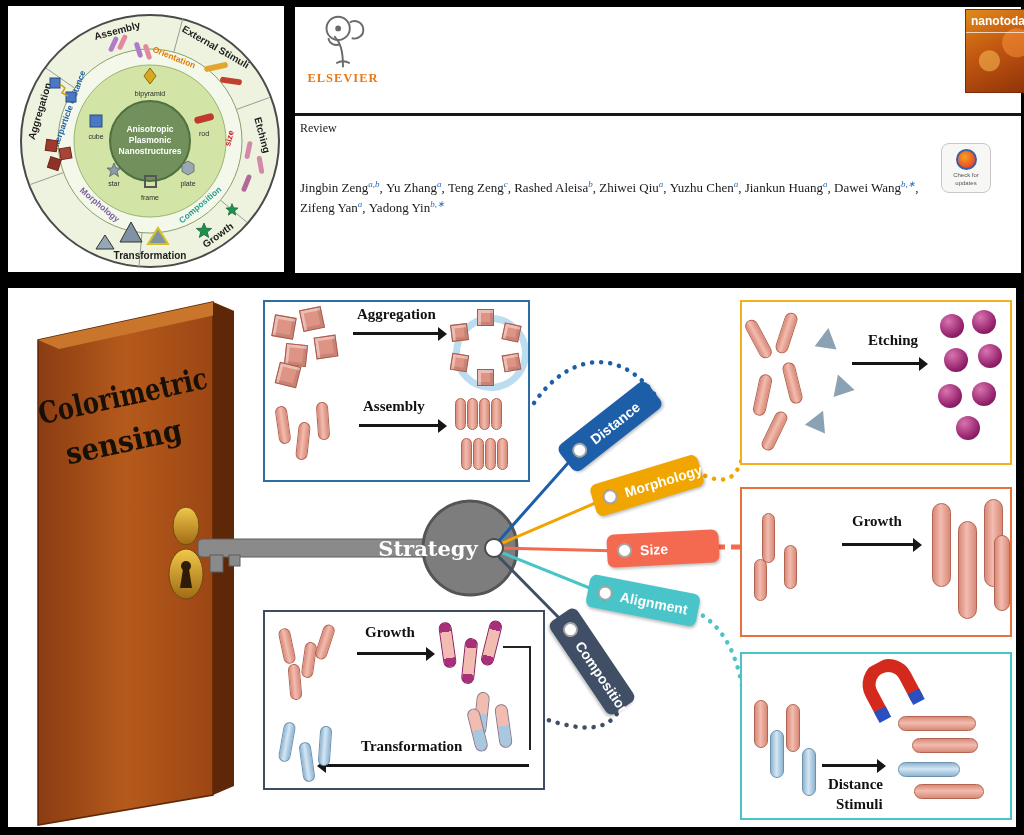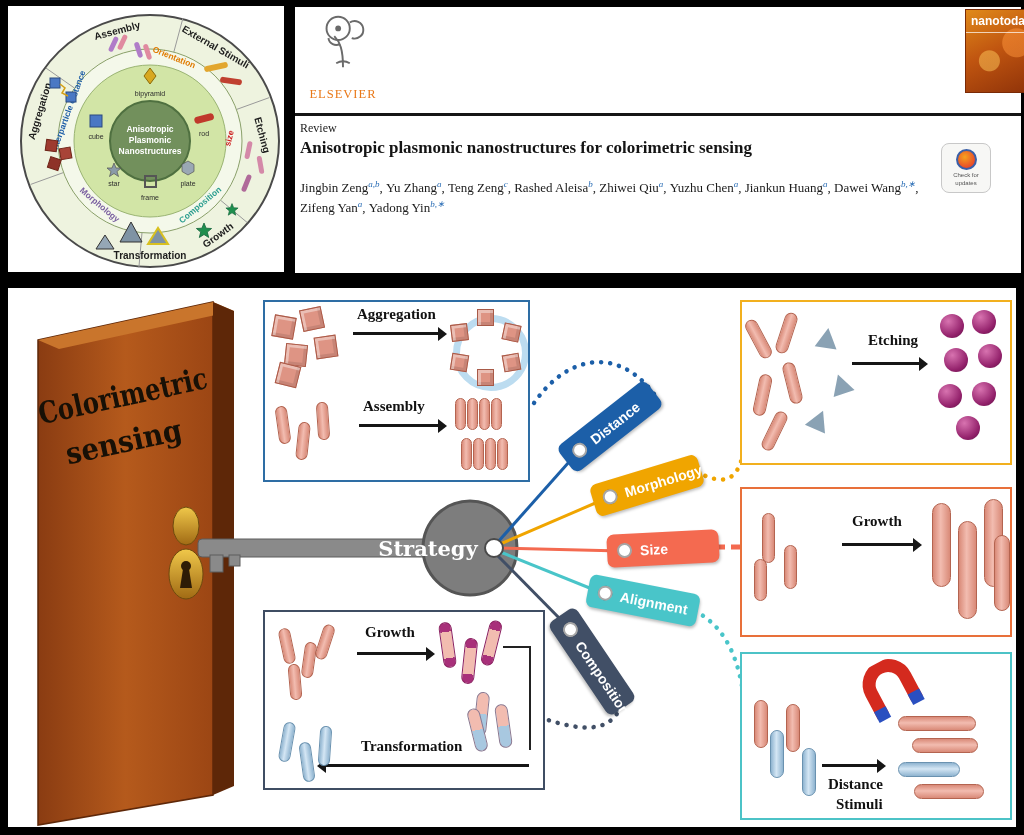--- a/index.html
+++ b/index.html
@@ -18,22 +18,22 @@
   .header-panel{left:295px;top:7px;width:726px;height:266px;}
   .jh-band{position:absolute;left:96px;top:4px;width:542px;height:98px;background:#e9e9e6;
            display:flex;flex-direction:column;align-items:center;justify-content:space-between;
            padding:7px 0;box-sizing:border-box;}
   .jh-contents{font-size:9.5px;color:#333;}
   .jh-name{font-family:"Liberation Serif",serif;font-size:22px;color:#111;}
   .jh-home{font-size:9px;font-weight:bold;letter-spacing:1.2px;color:#111;}
   .link{color:#1a78c2;cursor:pointer;text-decoration:none;}
   .jh-logo{position:absolute;left:2px;top:2px;width:92px;height:100px;display:flex;
            flex-direction:column;align-items:center;justify-content:flex-start;}
-  .jh-logo-text{font-family:"Liberation Serif",serif;font-size:12.5px;font-weight:400;
-                letter-spacing:1px;color:#e97817;margin-top:16px;}
+  .jh-logo-text{font-family:"Liberation Serif",serif;font-size:12.5px;font-weight:700;
+                letter-spacing:1px;color:#e97817;margin-top:0;}
   .jh-cover{position:absolute;left:642px;top:2px;width:80px;height:84px;
             background:
               radial-gradient(circle at 30% 62%, rgba(255,200,90,.5) 0 10px, rgba(255,200,90,0) 11px),
               radial-gradient(circle at 65% 40%, rgba(255,150,60,.5) 0 14px, rgba(255,150,60,0) 15px),
               linear-gradient(155deg,#e08a1a 0%,#c05510 45%,#8a2f08 100%);
             box-sizing:border-box;border:1px solid #7a2a06;margin-left:28px;}
   .jh-cover-title{color:#fff;font-weight:bold;font-size:12px;padding:4px 5px;
                   border-bottom:1px solid rgba(255,255,255,.7);}
   .jh-rule{position:absolute;left:0;top:106px;width:100%;height:2.5px;background:#161616;}
   .jh-type{position:absolute;left:5px;top:114px;font-family:"Liberation Serif",serif;
@@ -191,21 +191,20 @@
         </g>
         <circle cx="24" cy="20" r="3" fill="#6a6a6a"></circle>
       </svg>
       <div class="jh-logo-text">ELSEVIER</div>
     </div>
     <div class="jh-cover">
       <div class="jh-cover-title">nanotoday</div>
     </div>
     <div class="jh-rule"></div>
     <div class="jh-type">Review</div>
-    <h1 class="jh-title">Anisotropic plasmonic nanostructures for colorimetric sensing</h1>
     <div class="jh-badge">
       <div class="jh-badge-icon"></div>
       <div class="jh-badge-text">Check for updates</div>
     </div>
     <div class="jh-authors">
       <span class="author"><span>Jingbin Zeng</span><sup class="asup">a,b</sup></span>
       <span class="author"><span>Yu Zhang</span><sup class="asup">a</sup></span>
       <span class="author"><span>Teng Zeng</span><sup class="asup">c</sup></span>
       <span class="author"><span>Rashed Aleisa</span><sup class="asup">b</sup></span>
       <span class="author"><span>Zhiwei Qiu</span><sup class="asup">a</sup></span>

